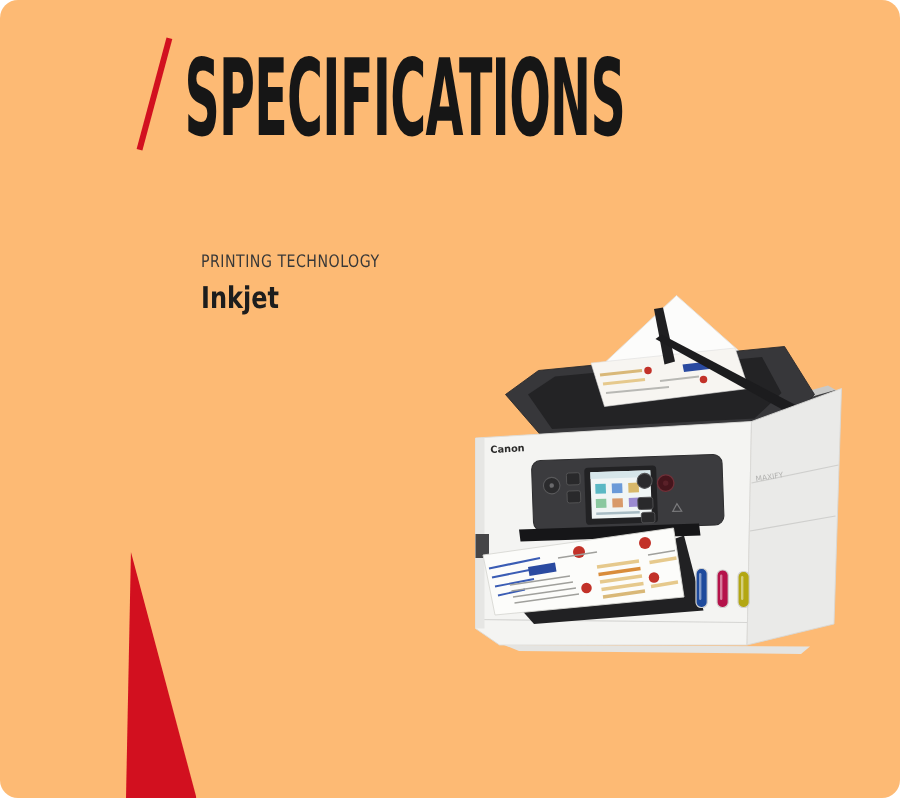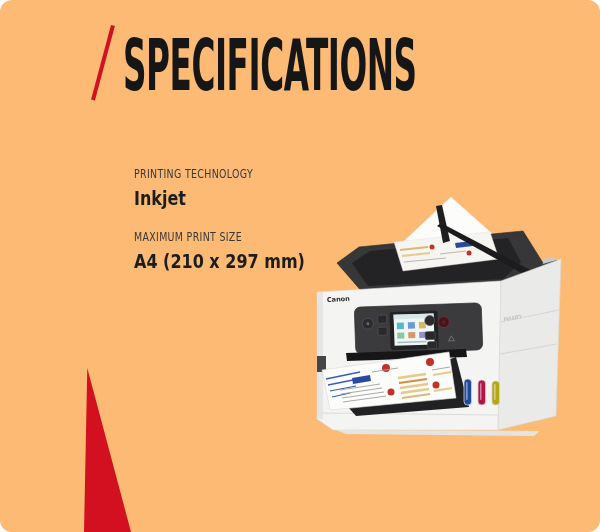--- a/index.html
+++ b/index.html
@@ -46,24 +46,20 @@
 
 <div class="canvas">
 
   <div class="red-slash"></div>
   <h1 class="title">SPECIFICATIONS</h1>
 
   <div class="specs">
     <div class="spec">
       <div class="spec-label">PRINTING TECHNOLOGY</div>
       <div class="spec-value">Inkjet</div>
-    </div>
-    <div class="spec">
-      <div class="spec-label">MAXIMUM PRINT SIZE</div>
-      <div class="spec-value">A4 (210 x 297 mm)</div>
     </div>
   </div>
 
   <svg class="printer" width="280" height="250" viewBox="295 190 280 250">
     <defs>
       <clipPath id="pgc">
           <path d="M322,370 L449,352 L456,398 L330,410 Z"></path>
         </clipPath>
       <clipPath id="docc">
           <path d="M394,242 L490,232 L499,259 L403,271 Z"></path>

